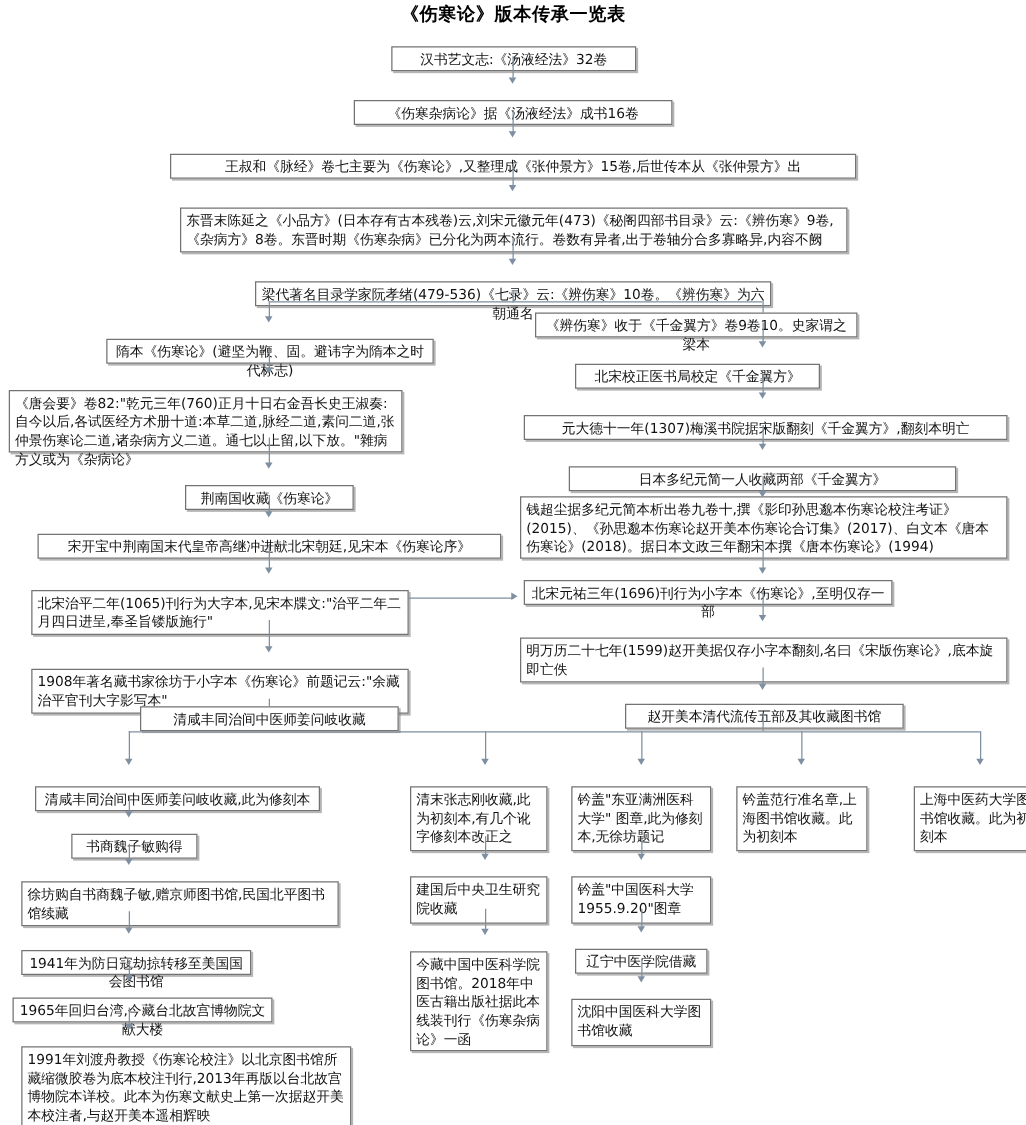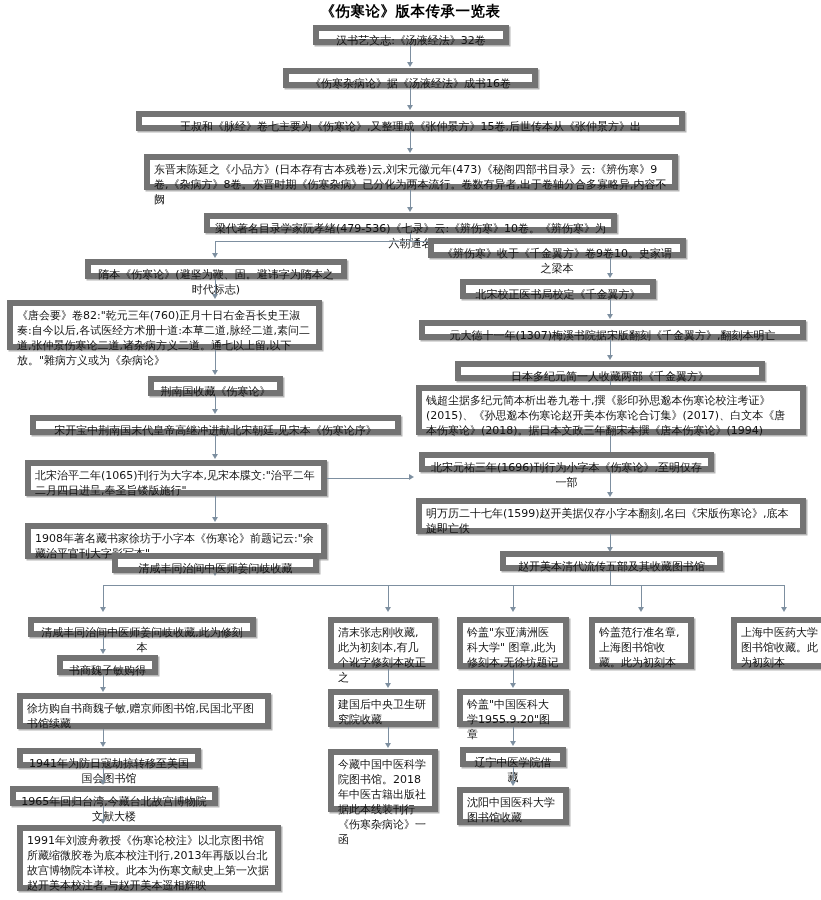--- a/index.html
+++ b/index.html
@@ -20,30 +20,31 @@
     top:2px;
     font-size:14.5px;
     font-weight:bold;
     letter-spacing:0.5px;
     color:#000;
   }
 
   .box{
     position:absolute;
     box-sizing:border-box;
-    border:6px solid #737373;
+    border:1px solid #737373;
     box-shadow:1.5px 1.5px 0 rgba(120,120,120,0.55);
     background:#ffffff;
     font-size:11px;
     line-height:15px;
     color:#111;
     padding:2px 4px;
     text-align:left;
     white-space:pre-wrap;
     letter-spacing:0px;
+    margin-top:12px;
   }
   .box.c{text-align:center;}
 
   
   .vline{position:absolute;width:1px;background:#7d8fa0;}
   .hline{position:absolute;height:1px;background:#7d8fa0;}
   .arw{
     position:absolute;
     width:0;height:0;
     border-left:3.5px solid transparent;
@@ -189,21 +190,21 @@
   <div class="box" style="left:17px;top:825px;width:264px;height:66px;">1991年刘渡舟教授《伤寒论校注》以北京图书馆所藏缩微胶卷为底本校注刊行,2013年再版以台北故宫博物院本详校。此本为伤寒文献史上第一次据赵开美本校注者,与赵开美本遥相辉映</div>
 
   <div class="box" style="left:328px;top:617px;width:110px;height:52px;">清末张志刚收藏,此为初刻本,有几个讹字修刻本改正之</div>
   <div class="vline" style="left:388px;top:669px;height:16px;"></div>
   <div class="arw" style="left:385px;top:683px;"></div>
 
   <div class="box" style="left:328px;top:689px;width:110px;height:38px;">建国后中央卫生研究院收藏</div>
   <div class="vline" style="left:388px;top:727px;height:18px;"></div>
   <div class="arw" style="left:385px;top:743px;"></div>
 
-  <div class="box" style="left:328px;top:749px;width:110px;height:63px;">今藏中国中医科学院图书馆。2018年中医古籍出版社据此本线装刊行《伤寒杂病论》一函</div>
+  <div class="box" style="left:328px;top:749px;width:110px;height:80px;">今藏中国中医科学院图书馆。2018年中医古籍出版社据此本线装刊行《伤寒杂病论》一函</div>
 
   <div class="box" style="left:457px;top:617px;width:112px;height:52px;">钤盖"东亚满洲医科大学" 图章,此为修刻本,无徐坊题记</div>
   <div class="vline" style="left:513px;top:669px;height:16px;"></div>
   <div class="arw" style="left:510px;top:683px;"></div>
 
   <div class="box" style="left:457px;top:689px;width:112px;height:38px;">钤盖"中国医科大学1955.9.20"图章</div>
   <div class="vline" style="left:513px;top:727px;height:16px;"></div>
   <div class="arw" style="left:510px;top:741px;"></div>
 
   <div class="box c" style="left:460px;top:747px;width:106px;height:20px;text-align:center;">辽宁中医学院借藏</div>

